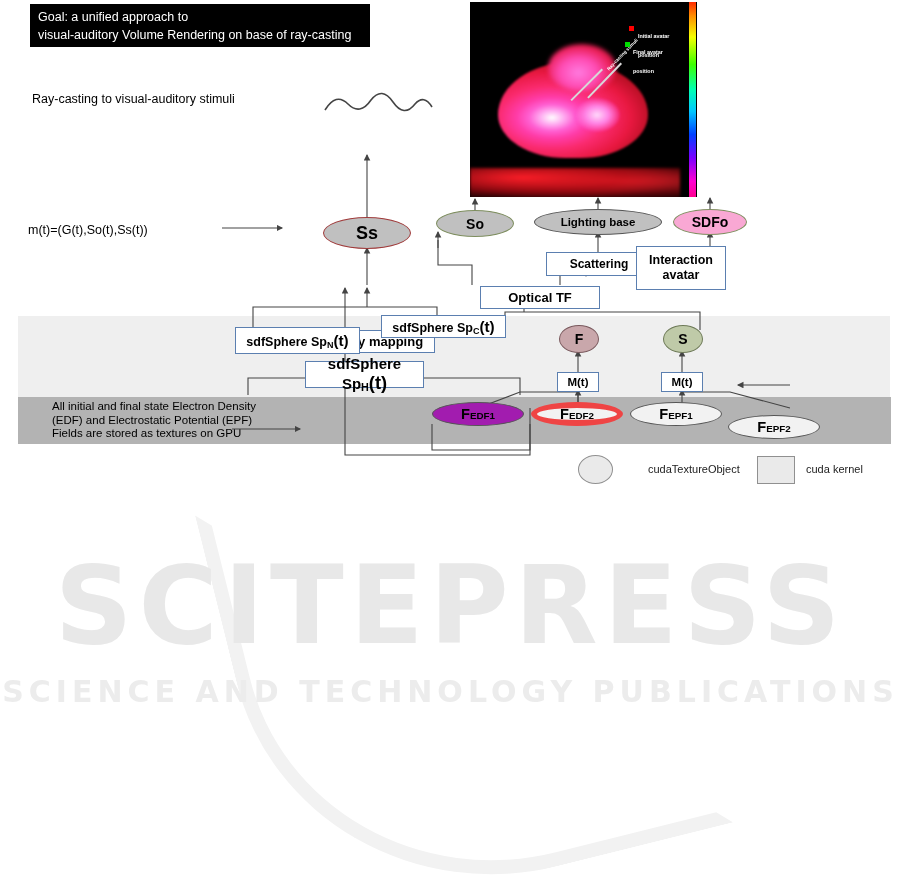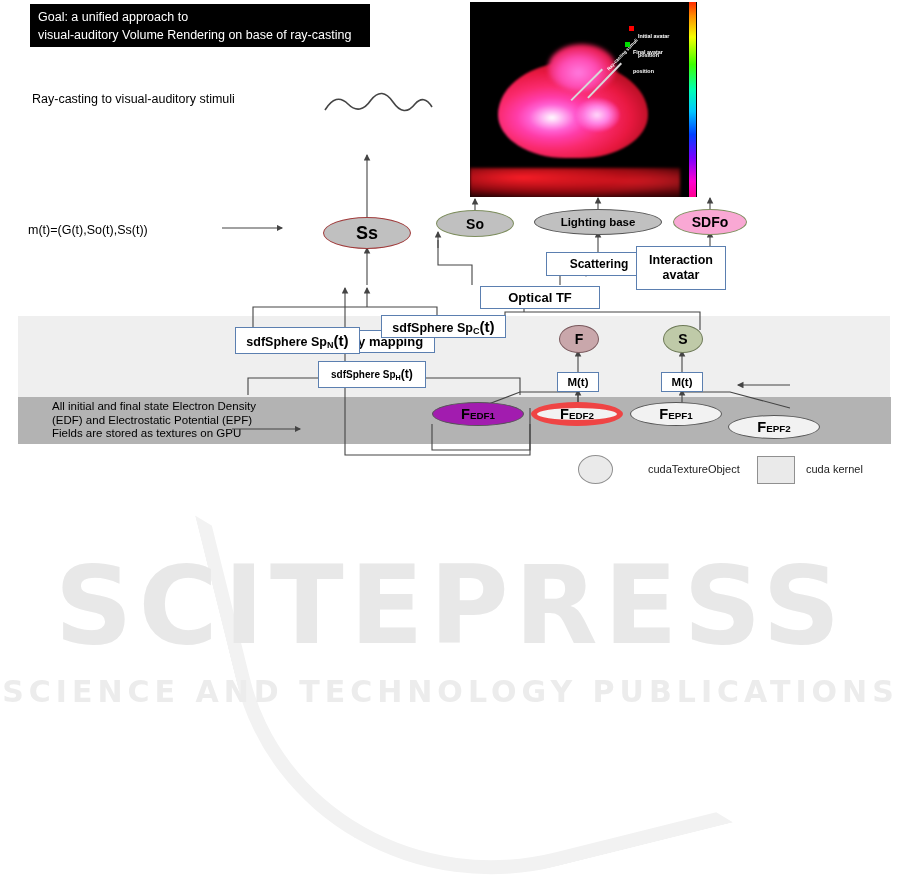--- a/index.html
+++ b/index.html
@@ -283,21 +283,21 @@
 </div>
 
 <div class="abs kbox" style="left:235px;top:327px;width:125px;height:27px;font-size:12.5px;">
   <span><span>sdfSphere Sp</span><sub>N</sub><span class="big">(t)</span></span>
 </div>
 
 <div class="abs kbox" style="left:381px;top:315px;width:125px;height:23px;font-size:12.5px;">
   <span><span>sdfSphere Sp</span><sub>C</sub><span class="big">(t)</span></span>
 </div>
 
-<div class="abs kbox" style="left:318px;top:361px;width:108px;height:27px;font-size:10px;">
+<div class="abs kbox" style="left:305px;top:361px;width:119px;height:27px;font-size:15px;">
   <span><span>sdfSphere Sp</span><sub>H</sub><span class="big">(t)</span></span>
 </div>
 
 <div class="abs kbox" style="left:557px;top:372px;width:42px;height:20px;font-size:11.5px;">
   <span>M(t)</span>
 </div>
 
 <div class="abs kbox" style="left:661px;top:372px;width:42px;height:20px;font-size:11.5px;">
   <span>M(t)</span>
 </div>

